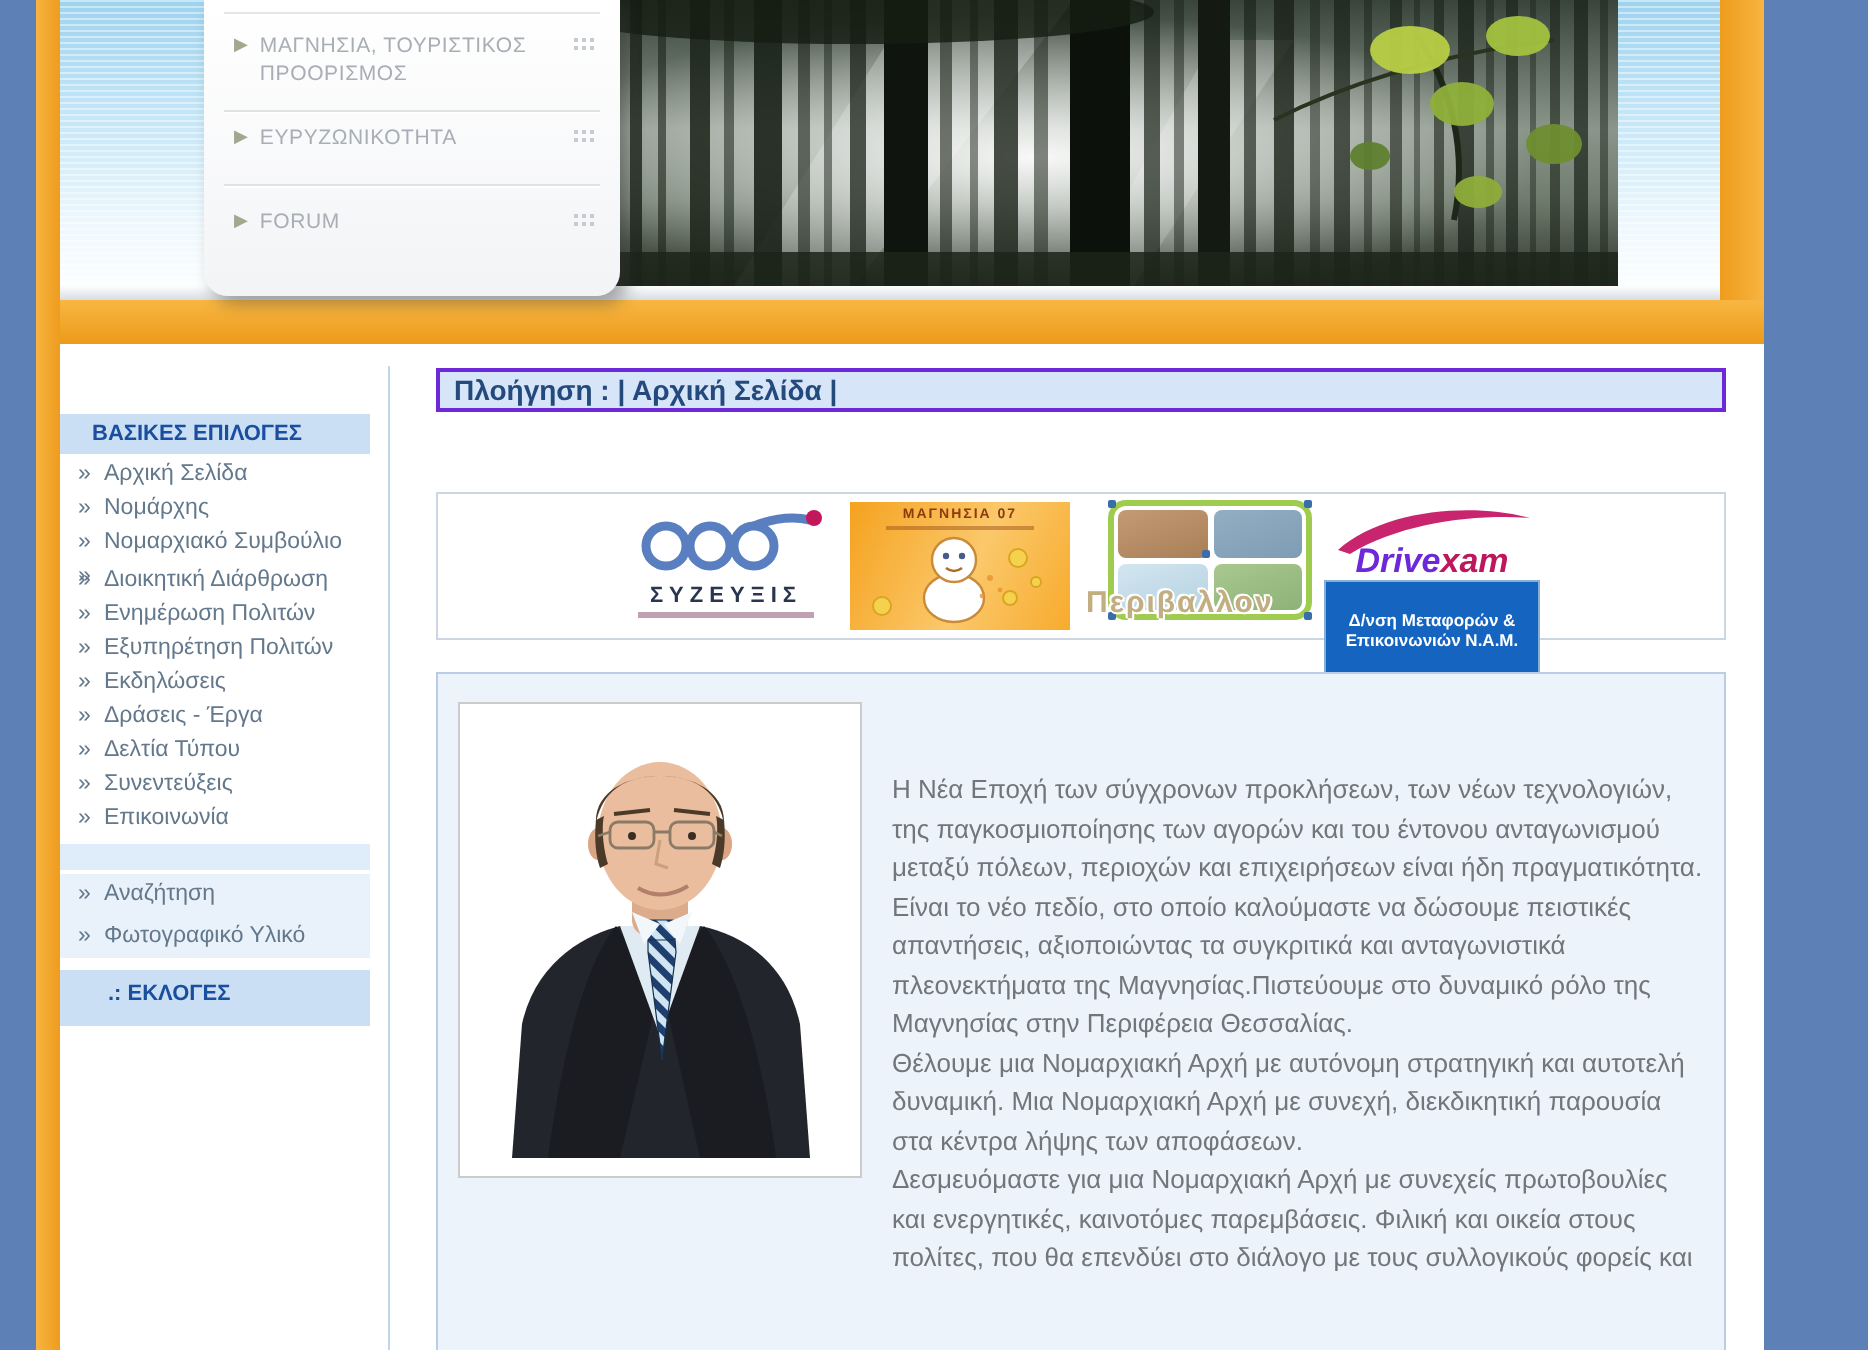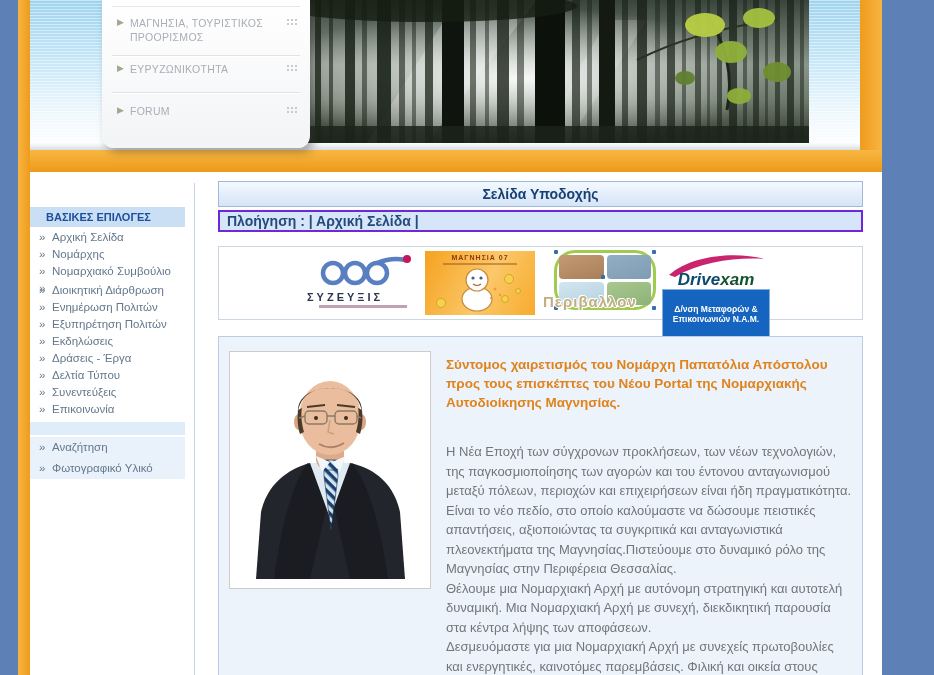--- a/index.html
+++ b/index.html
@@ -55,41 +55,41 @@
   .main{position:absolute;left:218px;top:181px;width:645px;}
   .tbar{height:24px;background:linear-gradient(#f4f9fe,#d5e4f7);border:1px solid #9fb9da;
        text-align:center;line-height:24px;font-weight:bold;font-size:14px;color:#173f72;}
   .crumb{margin-top:3px;height:18px;background:#d6e5f7;border:2px solid #6d28d9;
        line-height:18px;font-size:14px;font-weight:bold;color:#24497c;padding-left:7px;}
   .crumb .lnk{cursor:pointer;}
 
   .bbox{position:absolute;left:0;top:65px;width:643px;height:72px;background:#fff;border:1px solid #ccd6e2;}
   .banner{position:absolute;cursor:pointer;}
   .b1{left:88px;top:4px;width:112px;height:63px;background:#fff;}
-  .szx-label{text-align:left;font-weight:bold;letter-spacing:3px;font-size:11px;color:#2a3550;line-height:12px;}
+  .szx-label{text-align:center;font-weight:bold;letter-spacing:3px;font-size:11px;color:#2a3550;line-height:12px;}
   .szx-cap{height:3px;background:#9c6f86;opacity:.65;margin:2px 12px 0;}
   .b2{left:206px;top:4px;width:110px;height:64px;overflow:hidden;
       background:linear-gradient(115deg,#f5a21f 0%,#fbc86a 55%,#f7ab2d 100%);}
   .mag-top{font-size:7px;font-weight:bold;color:#8d3a10;text-align:center;padding-top:3px;letter-spacing:1px;}
   .mag-sub{height:2px;background:rgba(150,70,20,.45);margin:2px 18px 0;}
-  .b3{left:335px;top:3px;width:96px;height:54px;background:#fff;border:3px solid #9fcb4f;border-radius:21px;}
+  .b3{left:335px;top:3px;width:96px;height:54px;background:#fff;border:3px solid #9fcb4f;border-radius:9px;}
   .per-tiles{position:absolute;inset:2px;display:grid;grid-template-columns:1fr 1fr;
       grid-template-rows:1fr 1fr;gap:3px;}
   .per-tiles div{border-radius:4px;}
   .t-tl{background:linear-gradient(160deg,#c29a73,#a97f58);}
   .t-tr{background:linear-gradient(160deg,#93aec2,#7e9cb4);}
   .t-bl{background:linear-gradient(160deg,#d3e6ef,#b4d2e2);}
   .t-br{background:linear-gradient(160deg,#a8c890,#8db277);}
   .per-dot{position:absolute;width:4px;height:4px;background:#3a6ea8;border-radius:1px;}
   .per-label{position:absolute;left:-14px;top:40px;width:130px;font-size:15px;font-weight:bold;
       color:#c2ae80;letter-spacing:1px;
       text-shadow:-1px 0 #fff,1px 0 #fff,0 -1px #fff,0 1px #fff,1px 1px #fff,-1px -1px #fff;}
   .b4{left:442px;top:4px;width:110px;height:64px;background:#fff;}
   .dx-word{font-size:17px;font-weight:bold;font-style:italic;line-height:14px;text-align:center;margin-top:-8px;position:relative;}
-  .dx-blue{color:#0c4a6e;} .dx-pink{color:#14532d;}
+  .dx-blue{color:#6d28d9;} .dx-pink{color:#be185d;}
   .dx-bar{margin:2px 1px 0;background:#1565c0;border:1px solid #86aed6;color:#fff;
       font-size:8.5px;font-weight:bold;text-align:center;line-height:10px;padding:14px 0;}
 
   .abox{position:absolute;left:0;top:155px;width:643px;height:346px;background:#ecf3fb;border:1px solid #b9cde6;}
   .photo{position:absolute;left:10px;top:14px;width:200px;height:236px;background:#fff;border:1px solid #cccccc;}
   .photo svg{display:block;margin:8px auto 0;}
   .atext{position:absolute;left:227px;top:18px;width:408px;}
   .atitle{max-width:382px;font-size:13.5px;line-height:19px;font-weight:bold;color:#e0831c;}
   .abody{margin-top:30px;font-size:13px;line-height:19.5px;color:#71767b;}
 </style>
@@ -211,25 +211,25 @@
       <div class="sitem"><span class="mk">»</span><span>Επικοινωνία</span></div>
     </div>
     <div class="sstrip"></div>
     <div class="sitems tint">
       <div class="sitem"><span class="mk">»</span><span>Αναζήτηση</span></div>
     </div>
     <div class="sitems tint">
       <div class="sitem"><span class="mk">»</span><span>Φωτογραφικό Υλικό</span></div>
     </div>
     <div class="sgap"></div>
+    <div class="shead ek">.: ΕΚΛΟΓΕΣ</div>
   </div>
   <div class="vline"></div>
 
   <div class="main">
-    <div class="tbar">Σελίδα Υποδοχής</div>
     <div class="crumb">
       <span>Πλοήγηση : |</span>
       <span class="lnk">Αρχική Σελίδα</span>
       <span>|</span>
     </div>
 
     <div class="bbox">
       <div class="banner b1">
         <svg width="112" height="36" viewBox="0 0 112 36">
           <g fill="none" stroke="#5a7fc0" stroke-width="4.5">
@@ -330,21 +330,20 @@
           <path d="M89,56 L97,56 M67,56 L61,58 M119,56 L123,58" stroke="#8a7a66" stroke-width="1.4" fill="none"></path>
 
           <circle cx="78" cy="58" r="2" fill="#3a2e22"></circle>
             <circle cx="108" cy="58" r="2" fill="#3a2e22"></circle>
           <path d="M69,47 L87,45 M99,45 L117,47" stroke="#4c3a28" stroke-width="2" fill="none"></path>
           <path d="M92,60 L90,72 L96,74" stroke="#caa07f" stroke-width="1.5" fill="none"></path>
           <path d="M81,84 Q93,91 106,83" stroke="#b37f6b" stroke-width="2" fill="none"></path>
         </svg>
       </div>
       <div class="atext">
-        <div class="atitle">Σύντομος χαιρετισμός του Νομάρχη Παπατόλια Απόστολου προς τους επισκέπτες του Νέου Portal της Νομαρχιακής Αυτοδιοίκησης Μαγνησίας.</div>
         <div class="abody">
           <div>Η Νέα Εποχή των σύγχρονων προκλήσεων, των νέων τεχνολογιών, της παγκοσμιοποίησης των αγορών και του έντονου ανταγωνισμού μεταξύ πόλεων, περιοχών και επιχειρήσεων είναι ήδη πραγματικότητα. Είναι το νέο πεδίο, στο οποίο καλούμαστε να δώσουμε πειστικές απαντήσεις, αξιοποιώντας τα συγκριτικά και ανταγωνιστικά πλεονεκτήματα της Μαγνησίας.Πιστεύουμε στο δυναμικό ρόλο της Μαγνησίας στην Περιφέρεια Θεσσαλίας.</div>
           <div>Θέλουμε μια Νομαρχιακή Αρχή με αυτόνομη στρατηγική και αυτοτελή δυναμική. Μια Νομαρχιακή Αρχή με συνεχή, διεκδικητική παρουσία στα κέντρα λήψης των αποφάσεων.</div>
           <div>Δεσμευόμαστε για μια Νομαρχιακή Αρχή με συνεχείς πρωτοβουλίες και ενεργητικές, καινοτόμες παρεμβάσεις. Φιλική και οικεία στους πολίτες, που θα επενδύει στο διάλογο με τους συλλογικούς φορείς και</div>
         </div>
       </div>
     </div>
   </div>
 
 </div>

